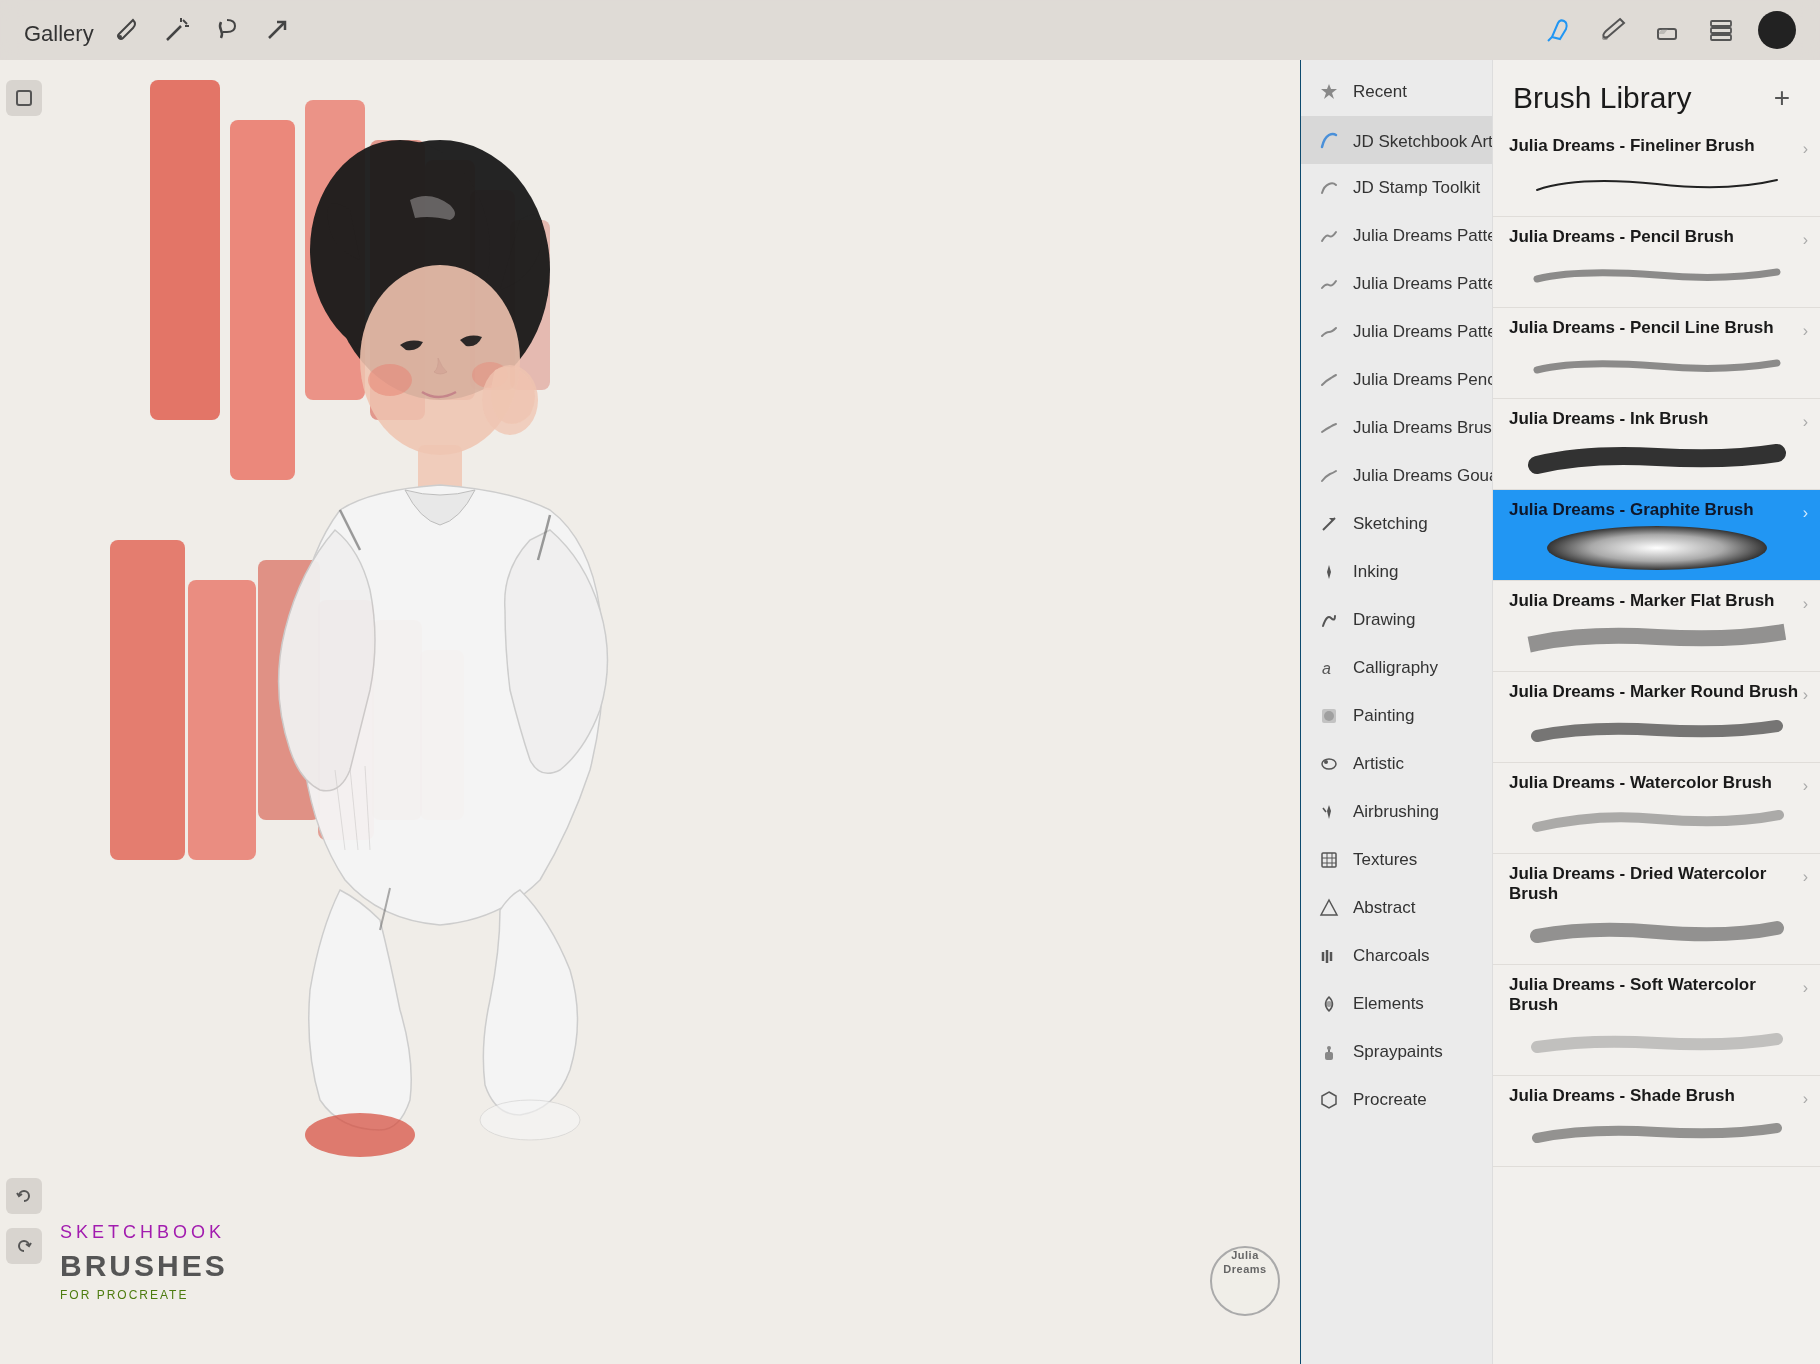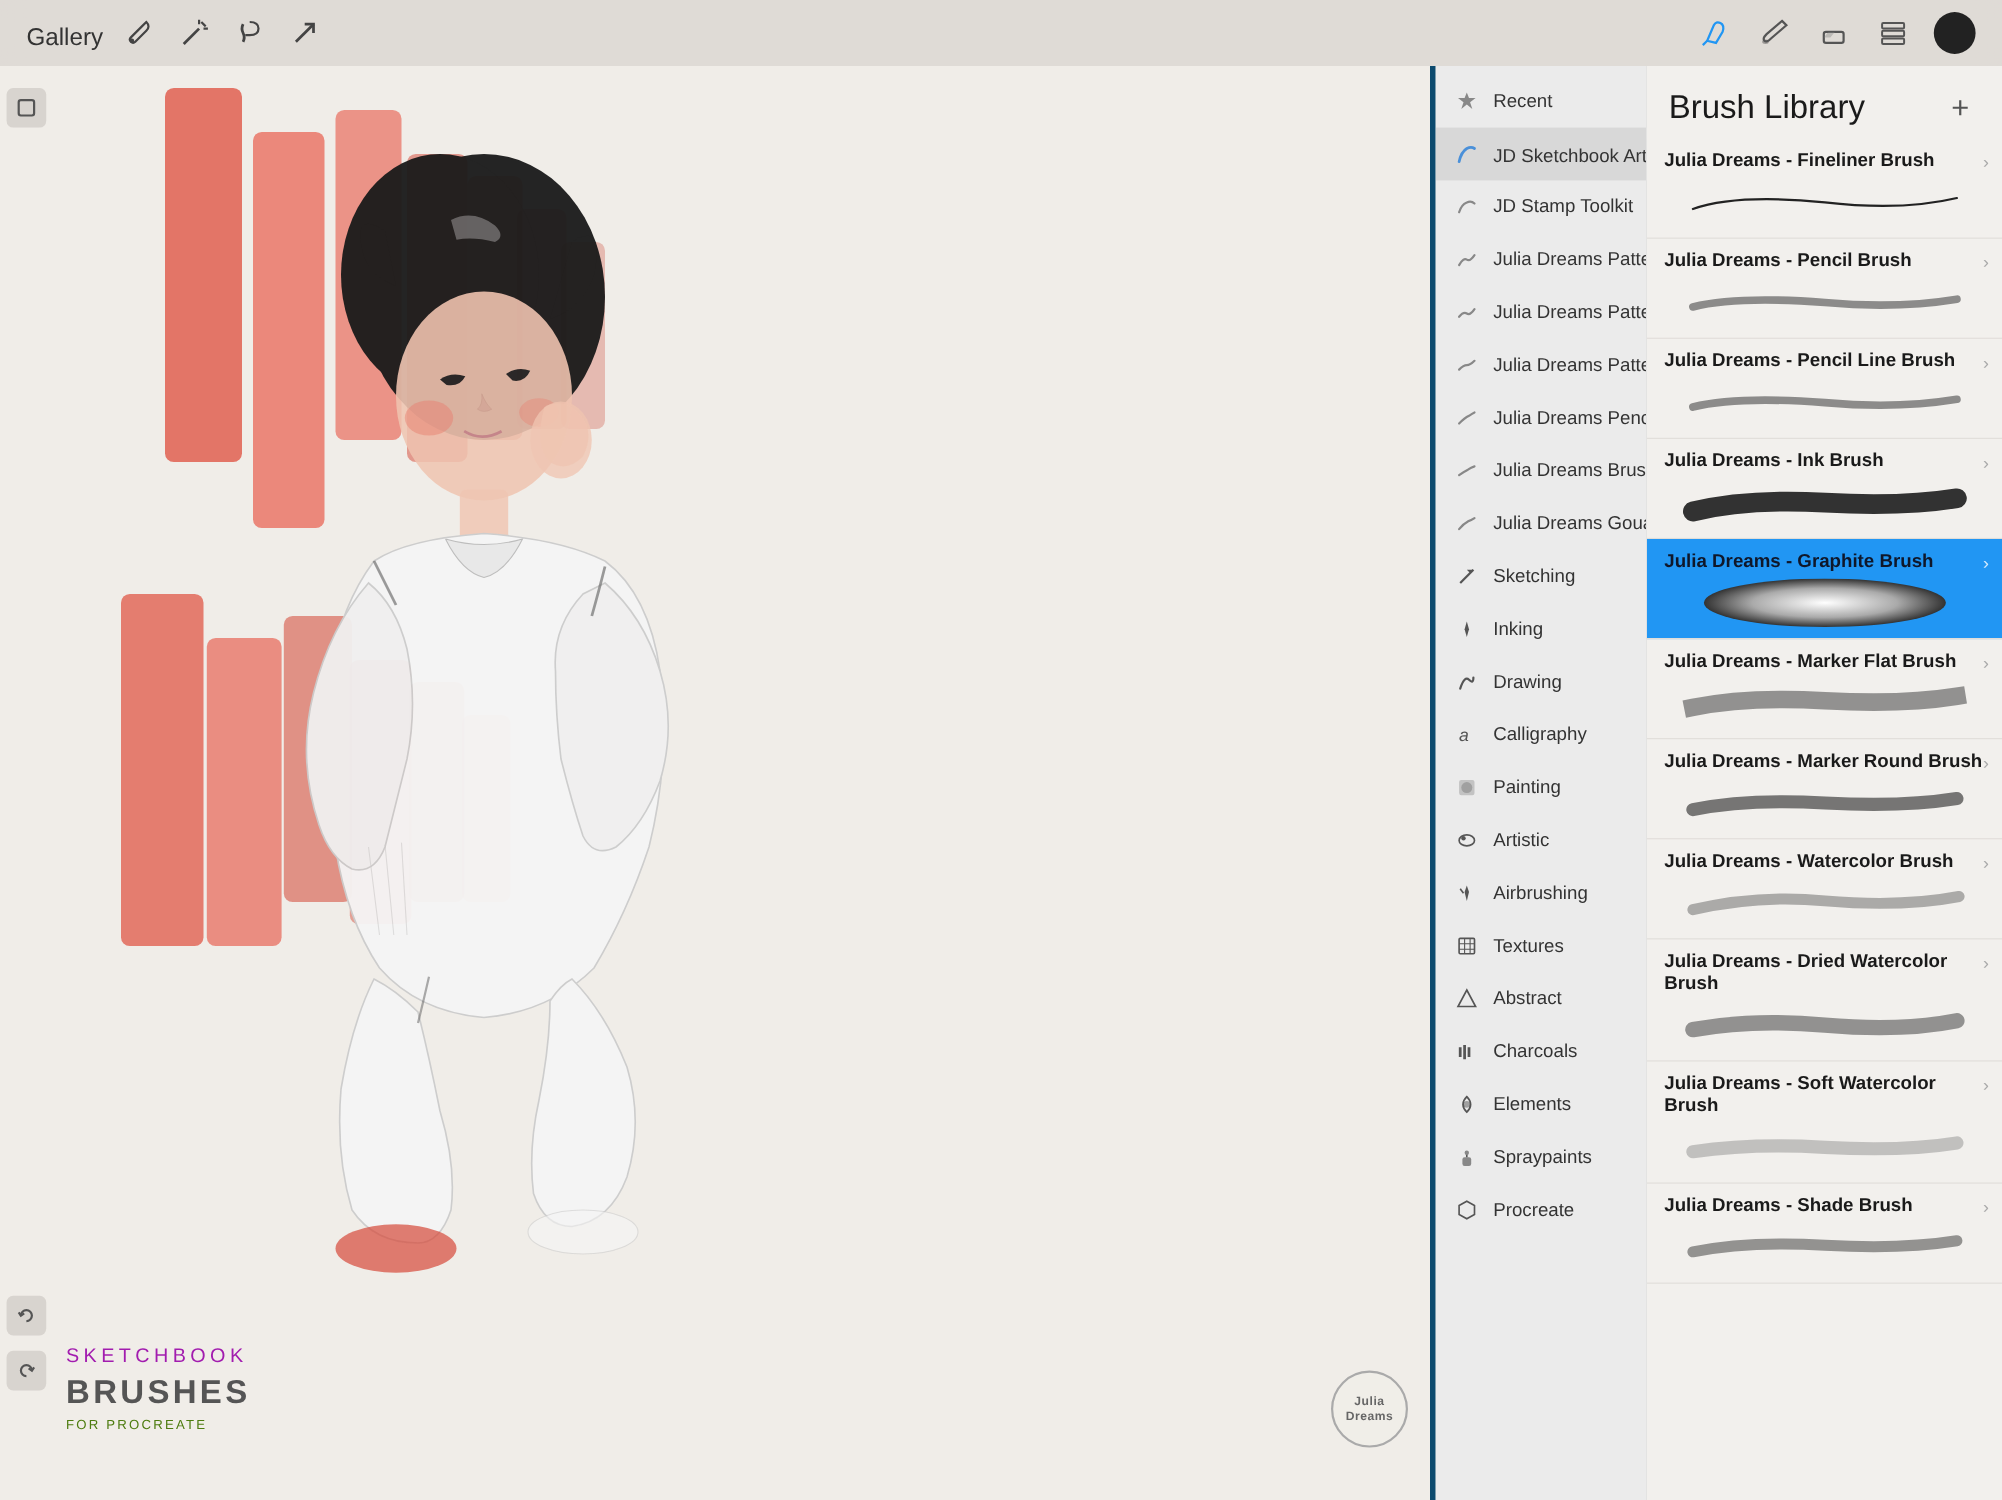--- a/index.html
+++ b/index.html
@@ -126,21 +126,21 @@
     }
 
     
     #brush-panel {
       position: absolute;
       right: 0;
       top: 60px;
       width: 520px;
       height: calc(100% - 60px);
       background: #f2f0ed;
-      border-left: 5px solid #0c4a6e;
+      border-left: 1px solid #0c4a6e;
       display: flex;
       overflow: hidden;
       z-index: 20;
       border-radius: 0 0 0 0;
     }
 
     
     #categories {
       width: 192px;
       min-width: 192px;
@@ -340,21 +340,21 @@
     <line x1="310" y1="718" x2="318" y2="800" stroke="#ccc" stroke-width="1" opacity="0.6"></line>
     <line x1="325" y1="716" x2="330" y2="800" stroke="#ccc" stroke-width="1" opacity="0.6"></line>
   </svg>
 
   <div class="watermark">
     <span class="small" style="letter-spacing:4px;font-size:18px;color:#a21caf">Sketchbook</span>
     <span class="bold" style="font-size:30px;color:#555;font-weight:800">Brushes</span>
     <span class="small" style="letter-spacing:2px;font-size:12px;color:#4d7c0f">for Procreate</span>
   </div>
 
-  <div style="position:absolute;bottom:48px;right:540px;width:70px;height:70px;border-radius:50%;border:2px solid #aaa;display:flex;align-items:center;justify-content:center;background:rgba(240,237,232,0.9);">
+  <div style="position:absolute;bottom:48px;right:540px;width:70px;height:70px;border-radius:50%;border:2px solid #aaa;display:flex;justify-content:center;background:rgba(240,237,232,0.9);">
     <span style="font-size:11px;text-align:center;color:#666;line-height:1.3;font-weight:600;letter-spacing:0.5px">Julia
 Dreams</span>
   </div>
 </div>
 
 <div id="top-toolbar">
   <div class="toolbar-left">
     <span class="gallery-btn">Gallery</span>
     <div class="tool-icon">
       <svg width="28" height="28" viewBox="0 0 28 28" fill="none">

